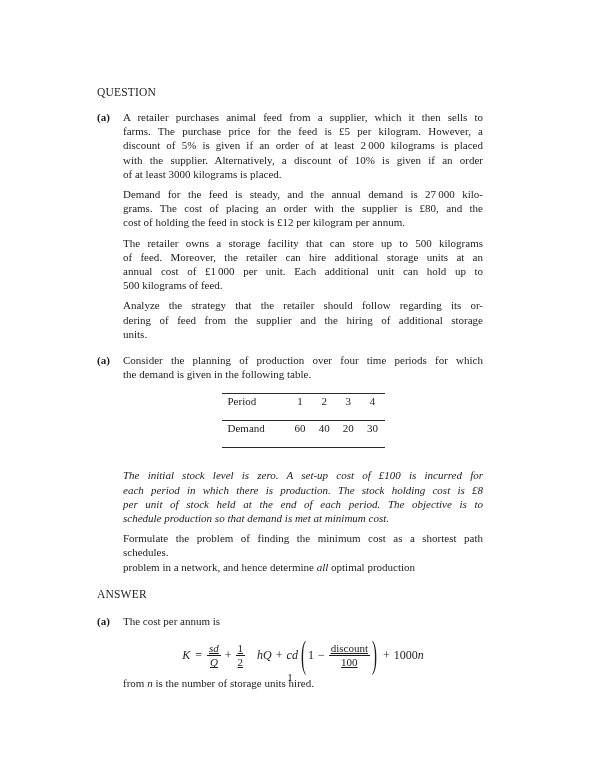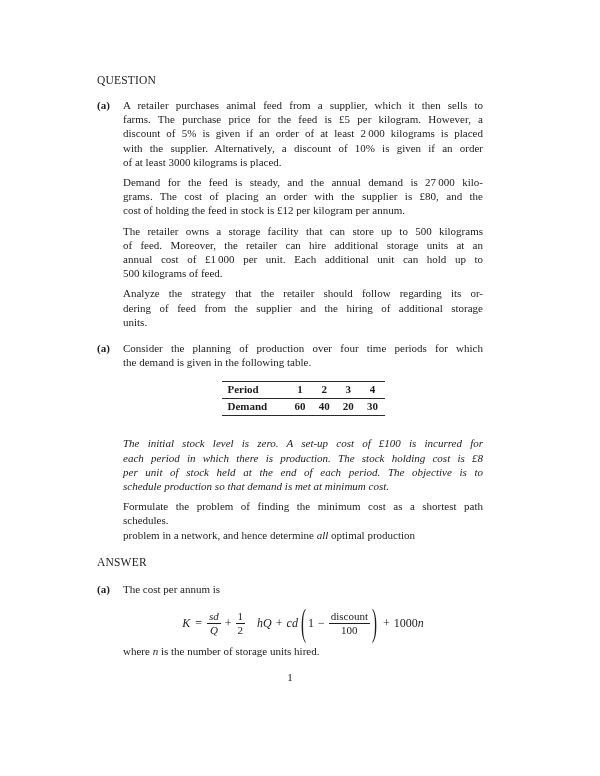--- a/index.html
+++ b/index.html
@@ -1,49 +1,49 @@
 <!DOCTYPE html>
 <html><head>
 <meta charset="utf-8">
 <style>
   html,body { margin:0; padding:0; background:#ffffff; }
   .page {
     position:relative; width:600px; height:776px; background:#ffffff;
     font-family:"Liberation Serif", "DejaVu Serif", serif;
     color:#1c1c1c; font-size:11px; overflow:hidden;
   }
-  .content { position:absolute; left:97px; top:73px; width:386px; }
+  .content { position:absolute; left:97px; top:85px; width:386px; }
   .doc-heading { font-size:11.5px; font-weight:normal; margin:0; line-height:14px; letter-spacing:0.2px; }
   .item { position:relative; padding-left:26px; }
   .item-label { position:absolute; left:0; top:0; font-weight:bold; line-height:14.2px; }
   .para { margin:0; }
   .para + .para { margin-top:6px; }
   .pline { line-height:14.2px; text-align:justify; text-align-last:justify; }
   .pline:last-child { text-align-last:left; }
   .mt-item1 { margin-top:11px; }
   .mt-item2 { margin-top:12px; }
   .mt-ans-head { margin-top:13px; }
   .mt-ans-item { margin-top:13px; }
   .mt-para-after-table { margin-top:20px;font-style:italic; }
 
   
   .tbl-wrap { margin:12px auto 0 auto; width:163px; }
   table.data { border-collapse:collapse; width:163px; font-size:11px; color:#1c1c1c; }
-  table.data td { padding:1px 0 2px 0; line-height:13px; font-weight:bold; }
+  table.data td { padding:1px 0 12px 0; line-height:13px; font-weight:normal; }
   table.data tr:first-child td { border-top:1px solid #2a2a2a; border-bottom:1px solid #2a2a2a; }
   table.data tr:last-child td { border-bottom:1px solid #2a2a2a;margin-left:9px; }
   table.data td.c0 { text-align:left; padding-left:6px; width:62px; }
   table.data td.cn { text-align:center; width:25px; }
 
   
   .formula { margin:6px 0 0 0; height:42px; display:flex; align-items:center; justify-content:center; font-size:12px; }
   .mi { font-style:italic; }
   .mo { margin:0 4px; }
   .eq { margin:0 5px; }
-  .frac { display:inline-flex; flex-direction:column; align-items:center; font-size:11px; line-height:1.12; }
+  .frac { display:inline-flex; flex-direction:column; align-items:center; font-size:11px; line-height:1.12;text-decoration:underline; }
   .frac .num { display:block; border-bottom:0.9px solid #1c1c1c; padding:0 2px 1px 2px; text-align:center; }
   .frac .den { display:block; padding-top:0.5px; text-align:center; }
   .bigp { display:inline-block; font-size:15px; transform:scaleY(2.55); transform-origin:50% 50%; margin:0 2px; }
   .tight-l { margin-left:12px; }
   .tight-r { margin-right:1px; }
 
   .page-number { position:absolute; left:97px; top:671px; width:386px; text-align:center; font-size:11px; }
 </style>
 </head>
 <body>
@@ -151,20 +151,20 @@
           <span class="num">discount</span>
           <span class="den">100</span>
         </span>
         <span class="bigp">)</span>
         <span class="mo">+</span>
         <span>1000</span>
           <span class="mi">n</span>
       </div>
 
       <div class="para">
-          <div class="pline"><span>where </span><i>n</i><span> is the number of storage units hired.</span></div>
+          <div class="pline"><span>from </span><i>n</i><span> is the number of storage units hired.</span></div>
         </div>
     </div>
 
   </div>
 
   <div class="page-number">1</div>
 </div>
 
 </body></html>

